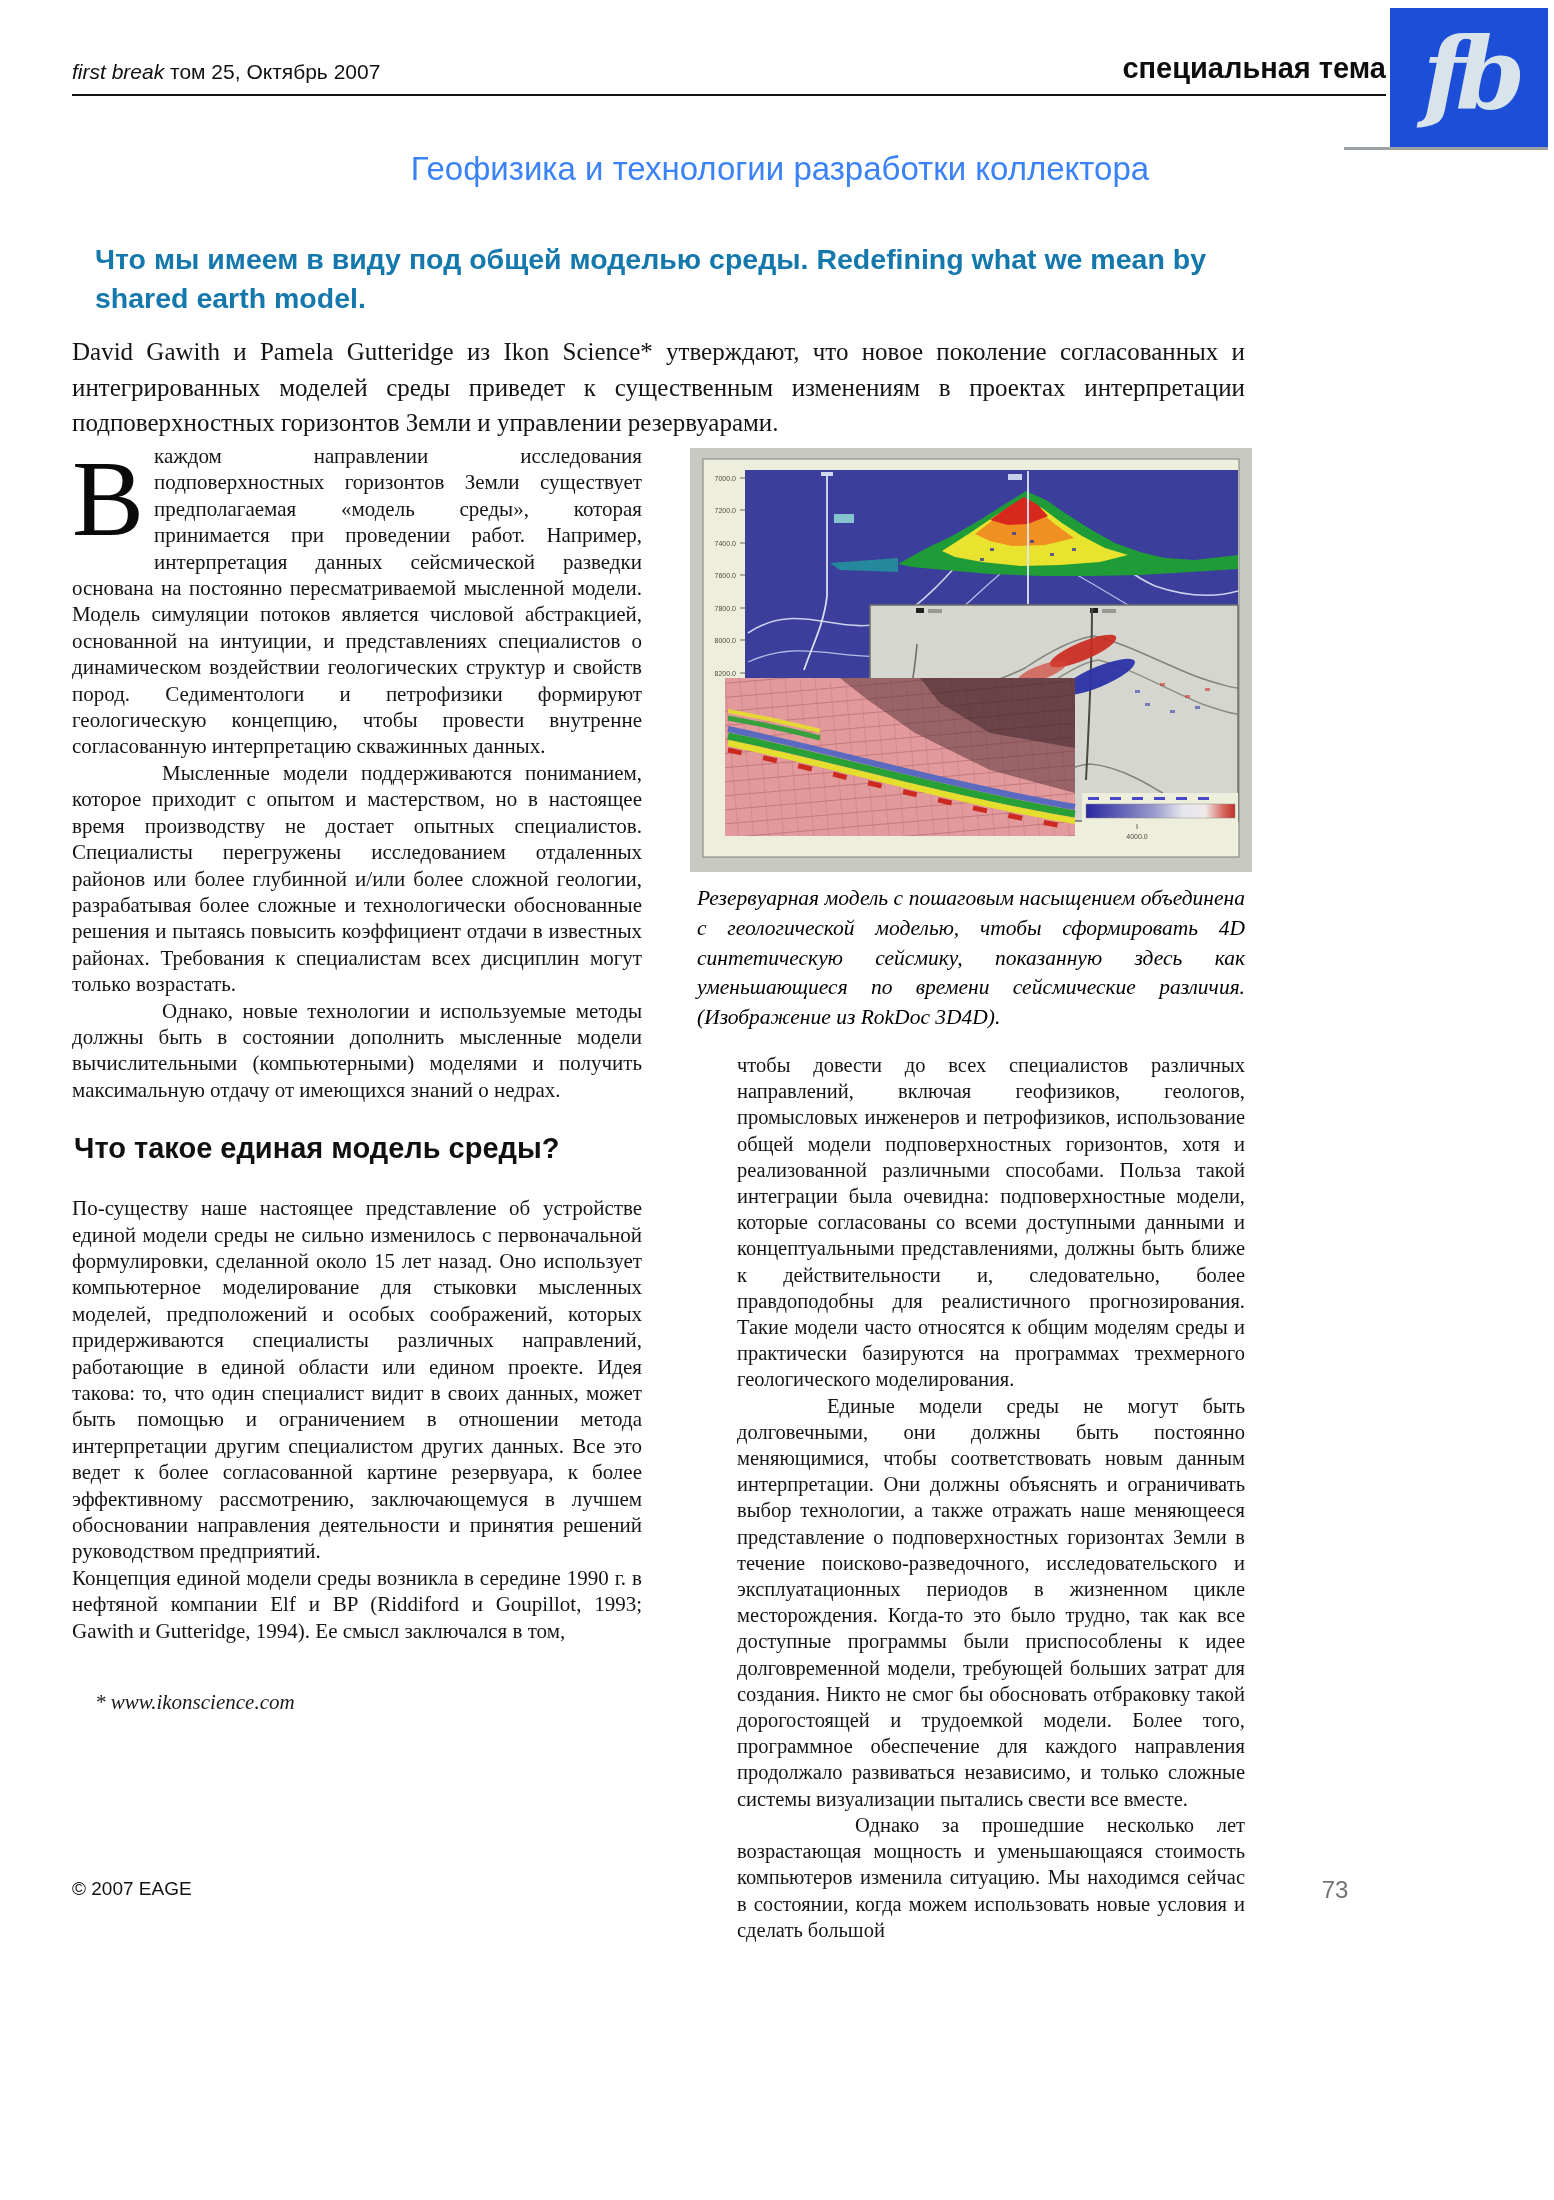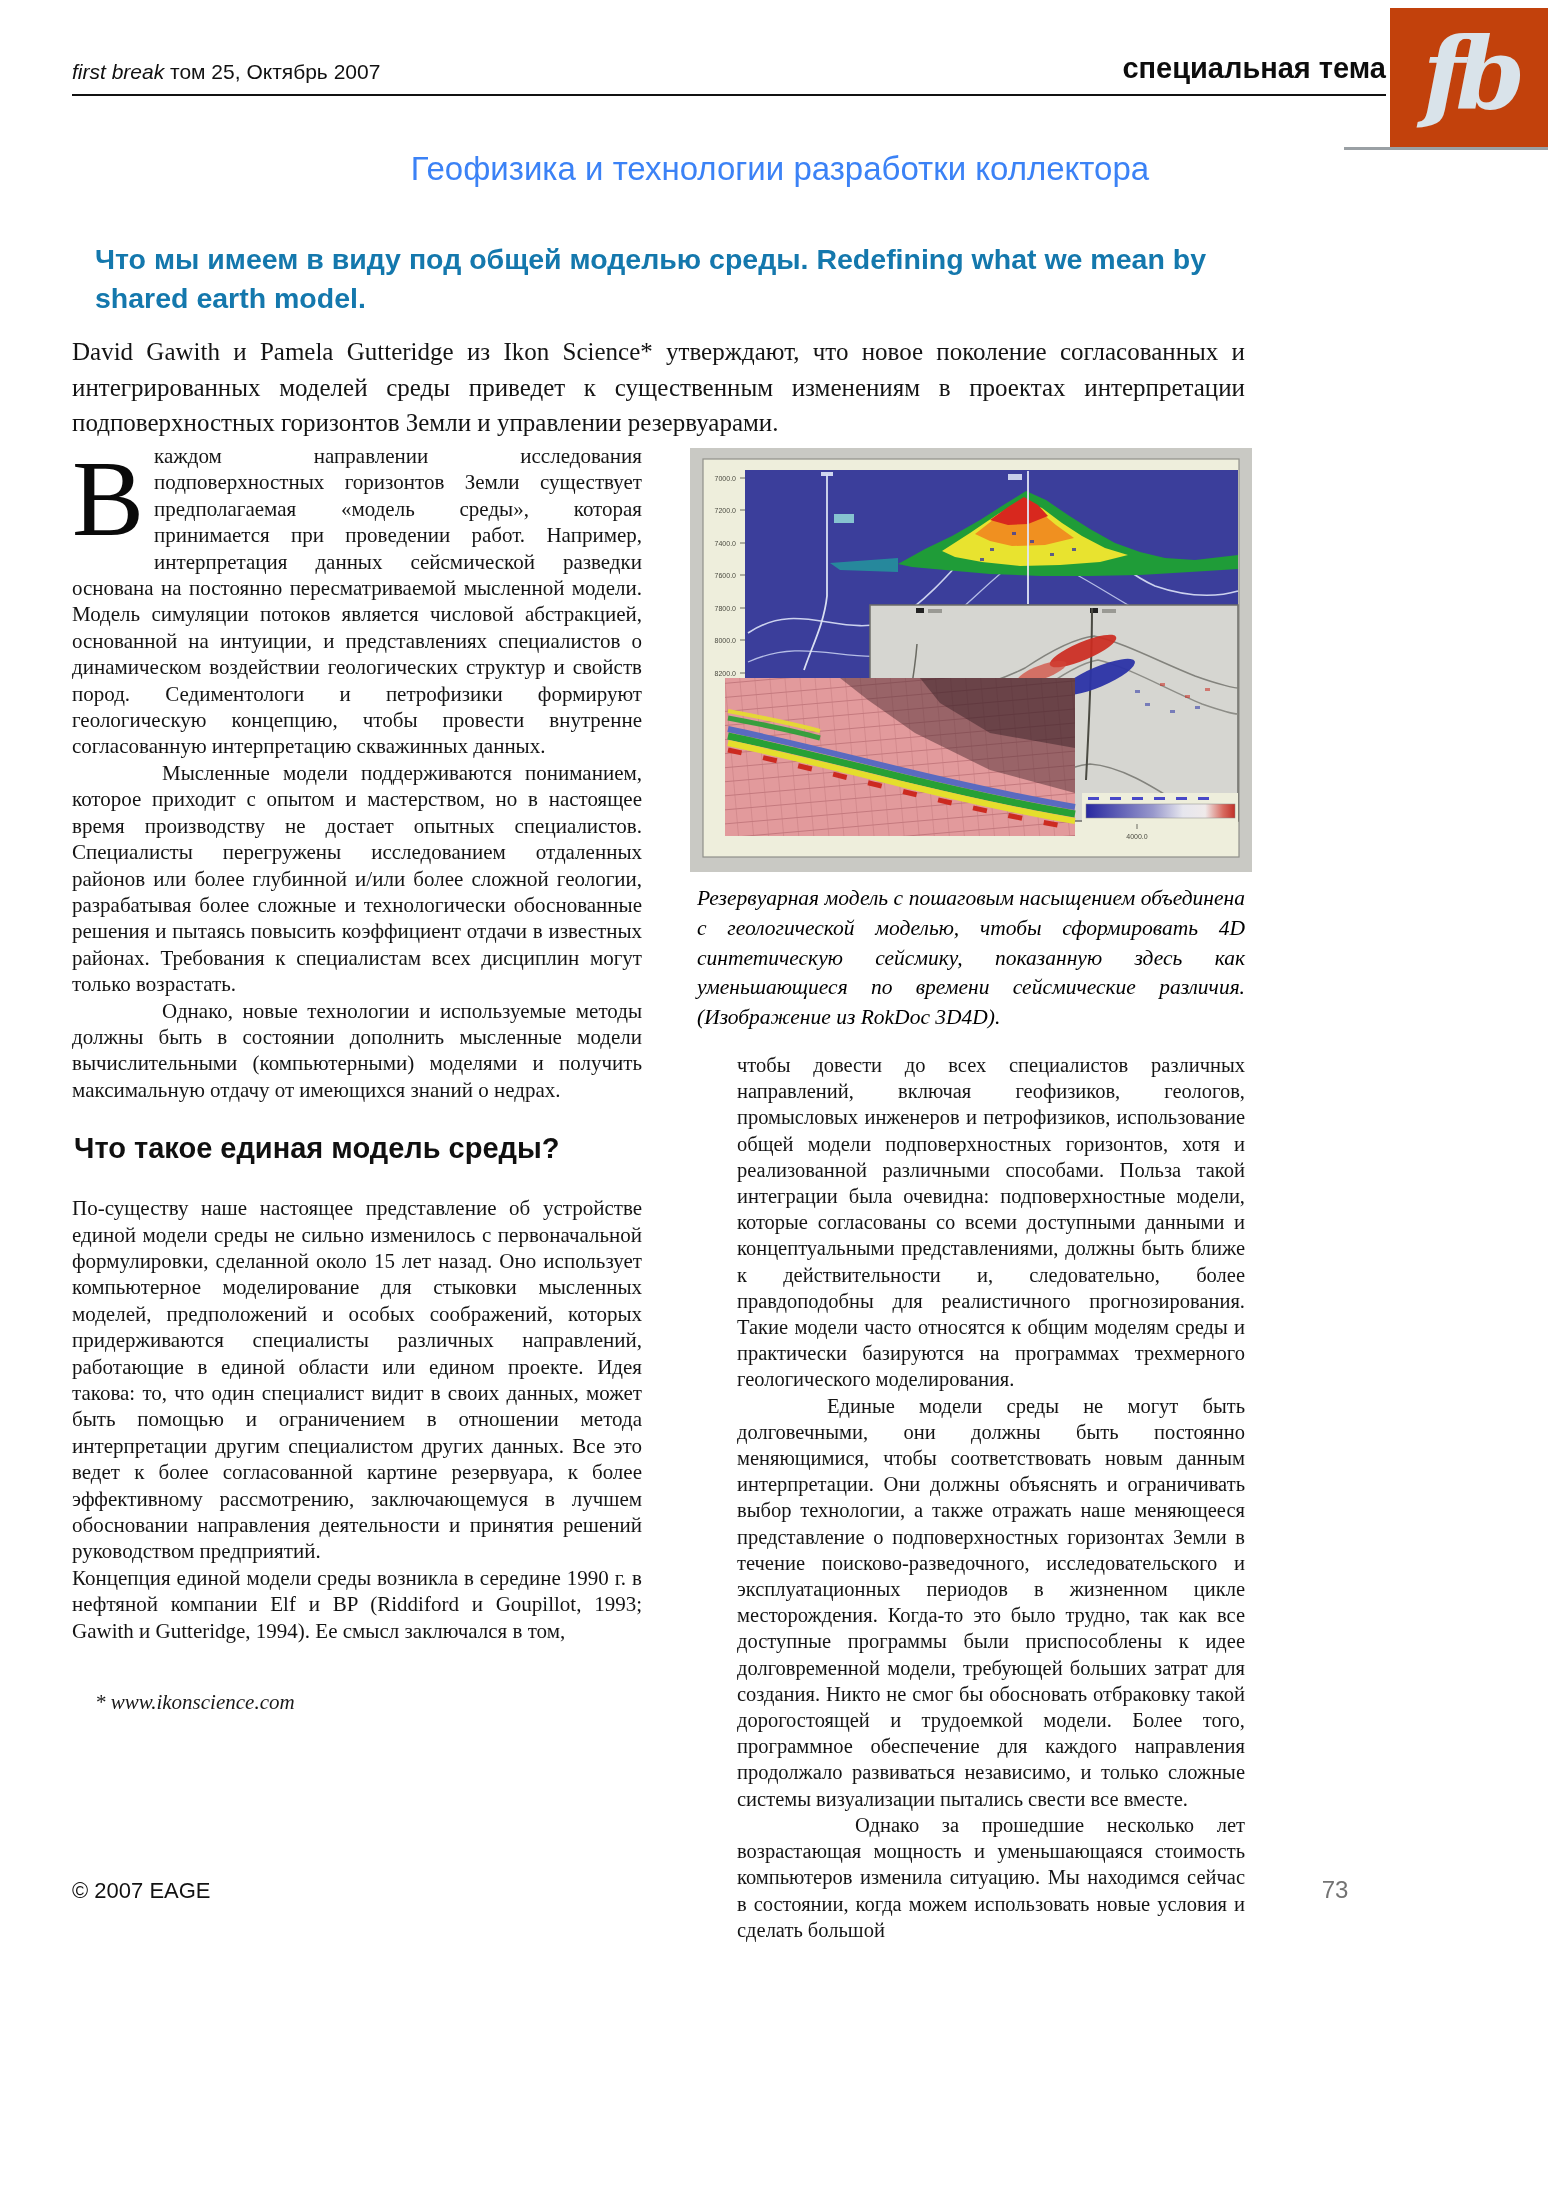--- a/index.html
+++ b/index.html
@@ -39,36 +39,36 @@
   .sec-heading{font-family:"Liberation Sans",sans-serif;font-size:29px;line-height:34px;
     margin:28px 0 30px 2px;text-align:left;color:#101010;}
   .footnote{position:absolute;left:95px;top:1690px;font-style:italic;font-size:21px;color:#191919;}
   
   .figure{position:absolute;left:690px;top:448px;width:562px;height:424px;}
   .figure svg{display:block;width:100%;height:100%;}
   .fig-caption{position:absolute;left:697px;top:884px;width:548px;
     font-style:italic;font-size:21.5px;line-height:29.8px;text-align:justify;color:#000000;}
   
   .footer-copy{position:absolute;left:72px;top:1878px;
-    font-family:"Liberation Sans",sans-serif;font-size:22px;color:#121212;}
+    font-family:"Liberation Sans",sans-serif;font-size:19px;color:#121212;}
   .page-num{position:absolute;left:1300px;top:1876px;width:70px;text-align:center;
     font-family:"Liberation Sans",sans-serif;font-size:24px;color:#737373;}
   .fig-axis-text{font-family:"Liberation Sans",sans-serif;font-size:7px;fill:#4c4c42;}
 </style>
 </head>
 <body>
 
 <div class="page">
 
   <div class="hdr-left">
     <span class="ital">first break</span><span> том 25, Октябрь 2007</span>
   </div>
   <div class="hdr-theme">специальная тема</div>
   <div class="hdr-rule"></div>
-  <div class="logo-box" style="background:#c2410c;">
+  <div class="logo-box" style="background:#1d4ed8;">
     <span>fb</span>
   </div>
   <div class="logo-underline"></div>
 
   <div class="page-title">Геофизика и технологии разработки коллектора</div>
   <div class="subtitle" style="color:#1478ad;">Что мы имеем в виду под общей моделью среды. Redefining what we mean by shared earth model.</div>
   <div class="intro">David Gawith и Pamela Gutteridge из Ikon Science* утверждают, что новое поколение согласованных и интегрированных моделей среды приведет к существенным изменениям в проектах интерпретации подповерхностных горизонтов Земли и управлении резервуарами.</div>
 
   <div class="col left-col">
     <p><span class="dropcap">В</span><span>каждом направлении исследования подповерхностных горизонтов Земли существует предполагаемая «модель среды», которая принимается при проведении работ. Например, интерпретация данных сейсмической разведки основана на постоянно пересматриваемой мысленной модели. Модель симуляции потоков является числовой абстракцией, основанной на интуиции, и представлениях специалистов о динамическом воздействии геологических структур и свойств пород. Седиментологи и петрофизики формируют геологическую концепцию, чтобы провести внутренне согласованную интерпретацию скважинных данных.</span></p>

